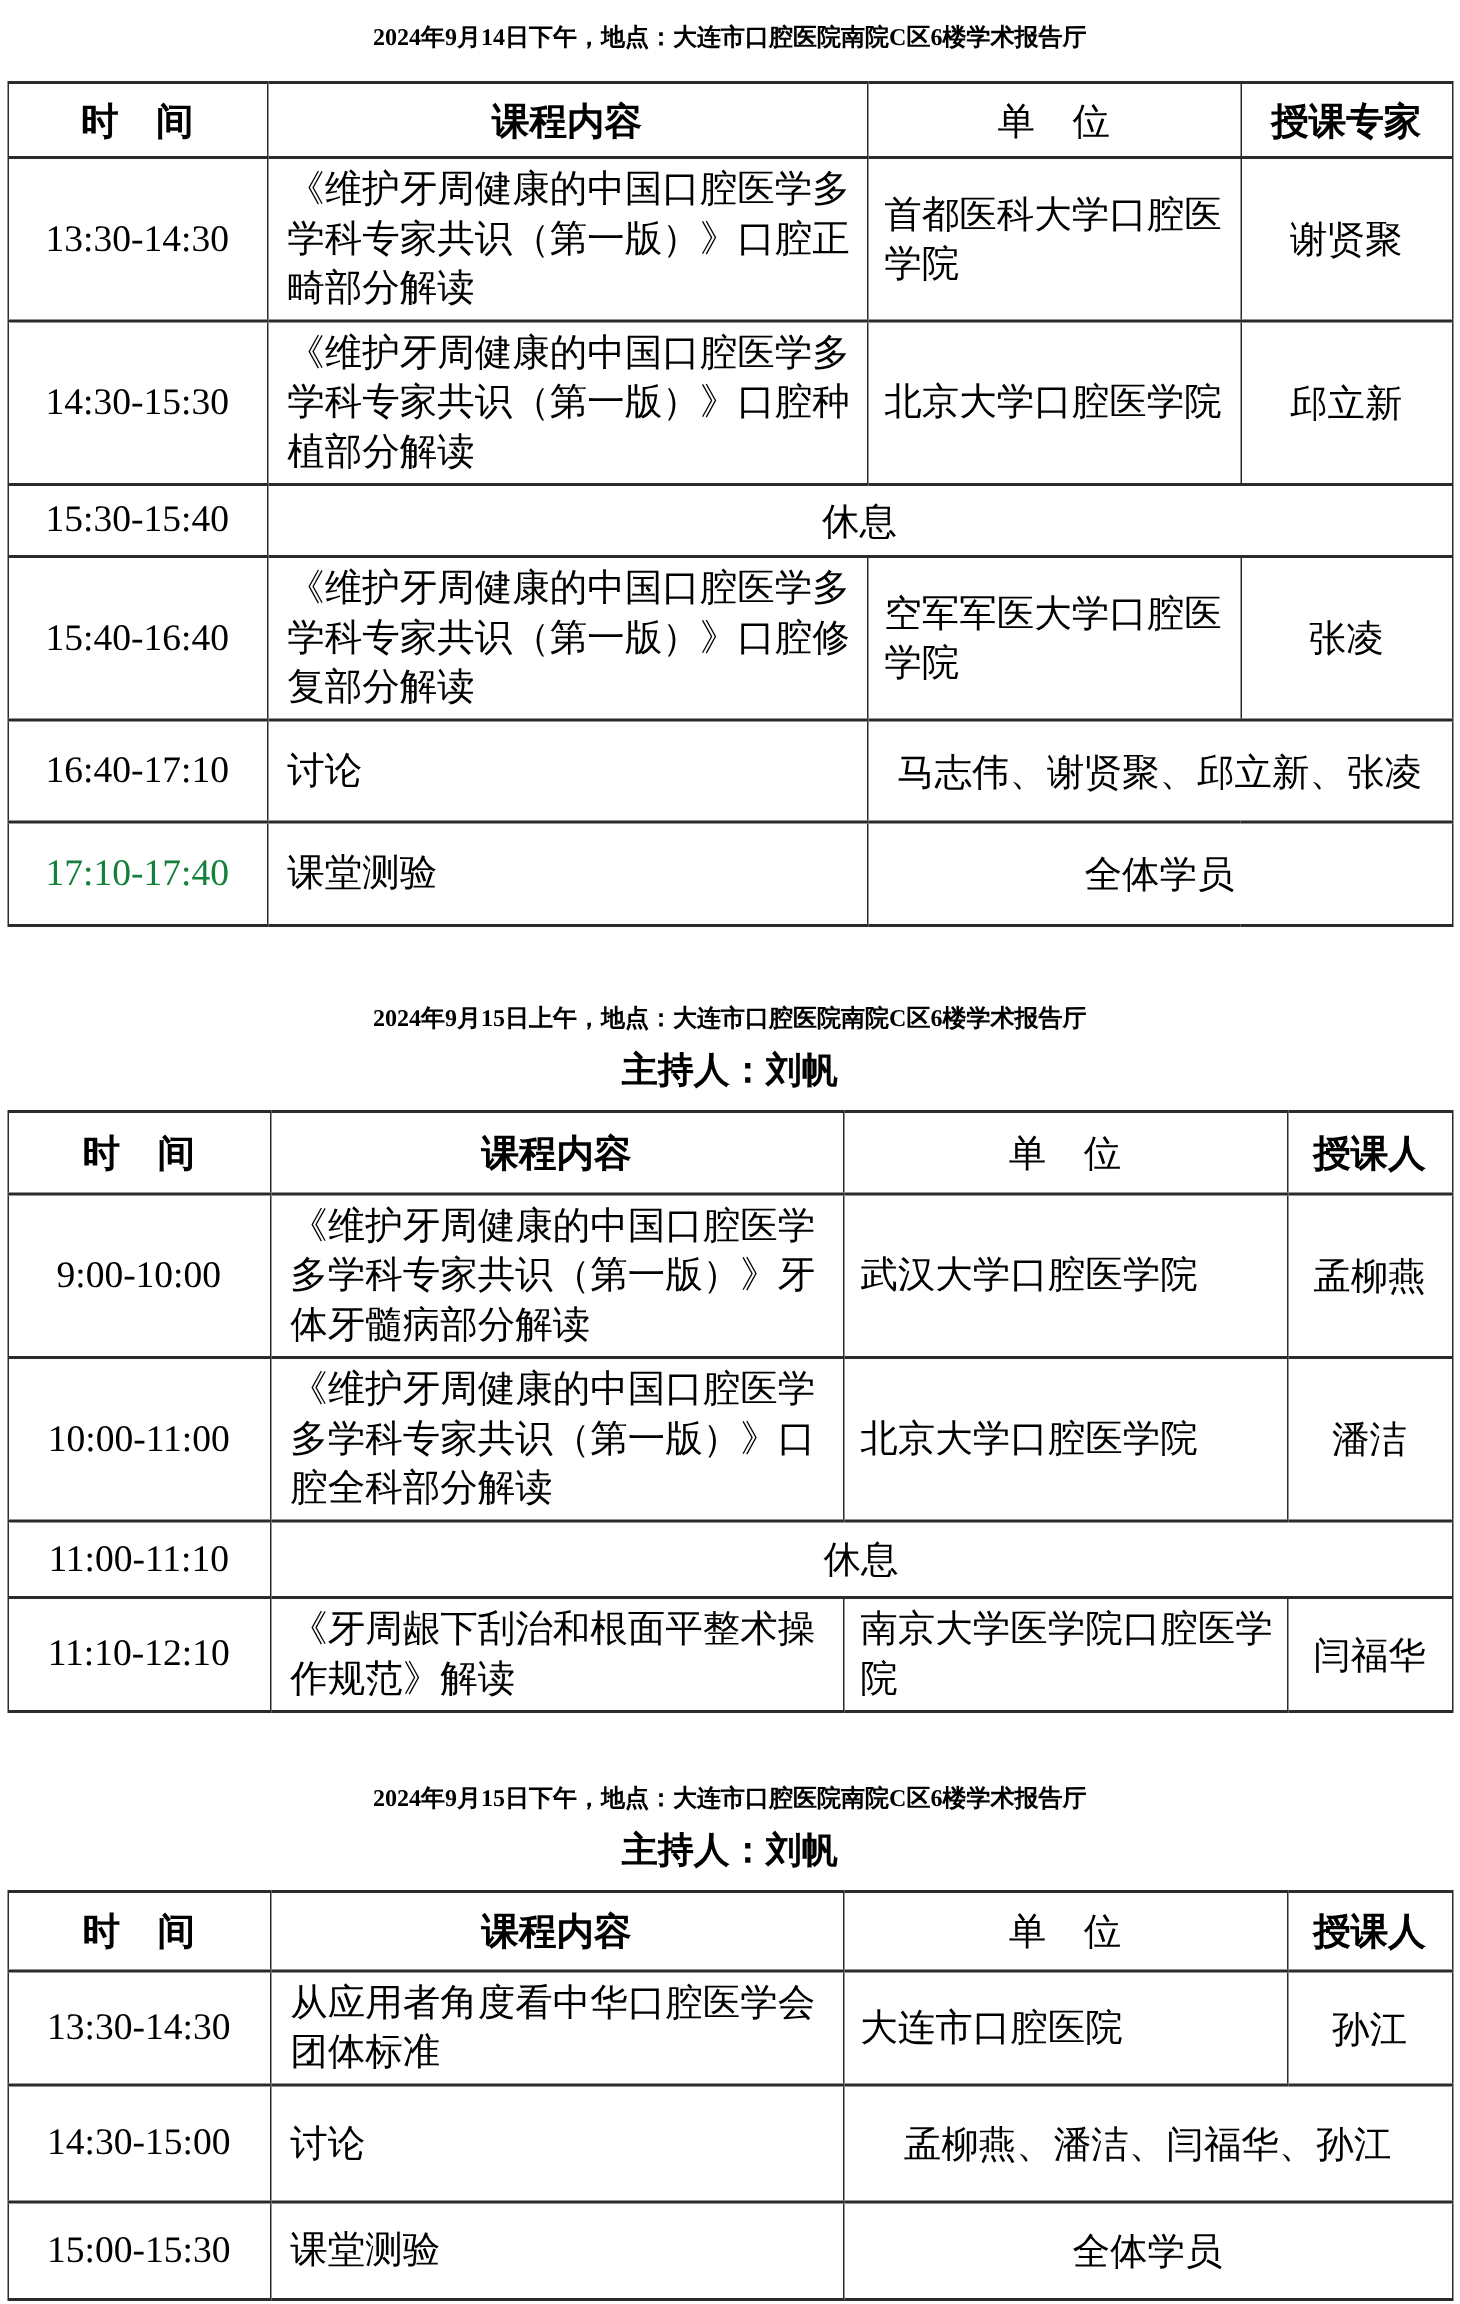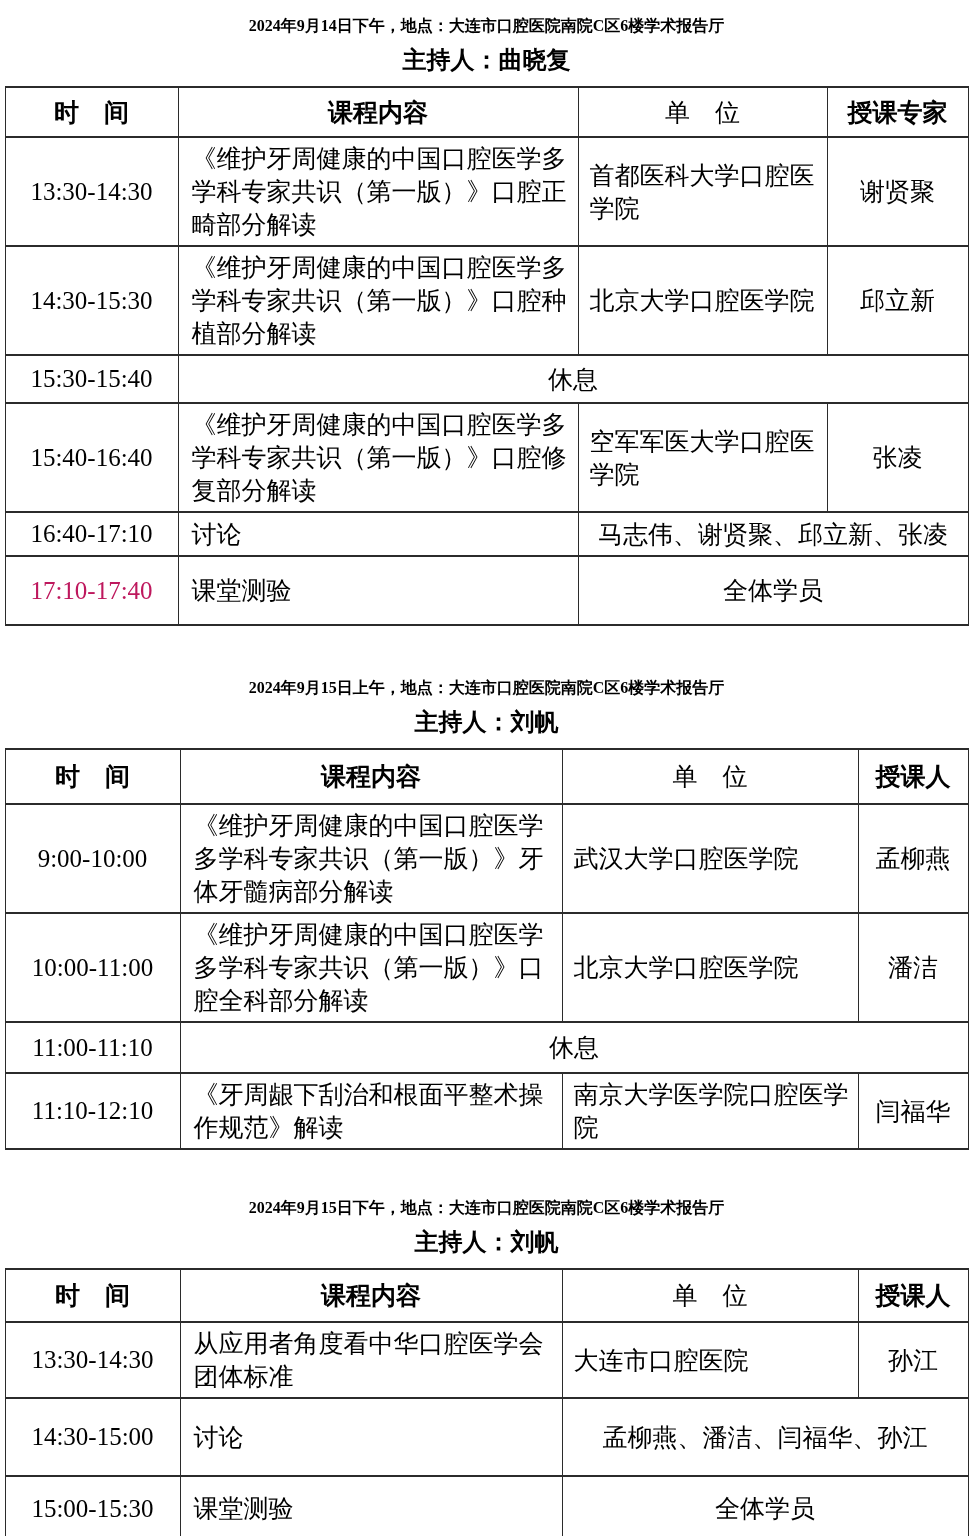--- a/index.html
+++ b/index.html
@@ -41,32 +41,31 @@
     text-align:center;
     font-size:25px;
   }
   th.w-normal { font-weight:400; }
   .td-time { text-align:center; padding-left:2px; padding-right:2px; white-space:nowrap; }
   .td-content { text-align:left; padding:4px 8px 4px 13px; line-height:33px; }
   .td-unit { text-align:left; padding:4px 8px 4px 11px; line-height:33px; }
   .td-speaker { text-align:center; }
   .td-break { text-align:center; }
   .td-people { text-align:center; }
-  .muted { color:#be185d;text-align:center; }
+  .muted { color:#15803d;text-align:center; }
   .sec2 { margin-top:44px; }
   .sec3 { margin-top:40px; }
 </style>
 </head>
 <body>
 
 <div class="page">
 
   <section>
     <div class="sec-title">2024年9月14日下午，地点：大连市口腔医院南院C区6楼学术报告厅</div>
-    <div class="sec-host">主持人：曲晓复</div>
     <table>
       <colgroup>
         <col style="width:173px">
           <col style="width:400px">
           <col style="width:249px">
           <col style="width:141px">
       </colgroup>
       <tbody>
         <tr style="height:50px">
           <th>时　间</th>
@@ -89,21 +88,21 @@
         <tr style="height:48px">
           <td class="td-time">15:30-15:40</td>
           <td class="td-break" colspan="3">休息</td>
         </tr>
         <tr style="height:91px">
           <td class="td-time">15:40-16:40</td>
           <td class="td-content">《维护牙周健康的中国口腔医学多学科专家共识（第一版）》口腔修复部分解读</td>
           <td class="td-unit">空军军医大学口腔医学院</td>
           <td class="td-speaker">张凌</td>
         </tr>
-        <tr style="height:44px">
+        <tr style="height:68px">
           <td class="td-time">16:40-17:10</td>
           <td class="td-content">讨论</td>
           <td class="td-people" colspan="2">马志伟、谢贤聚、邱立新、张凌</td>
         </tr>
         <tr style="height:69px">
           <td class="td-time muted">17:10-17:40</td>
           <td class="td-content">课堂测验</td>
           <td class="td-people" colspan="2">全体学员</td>
         </tr>
       </tbody>

